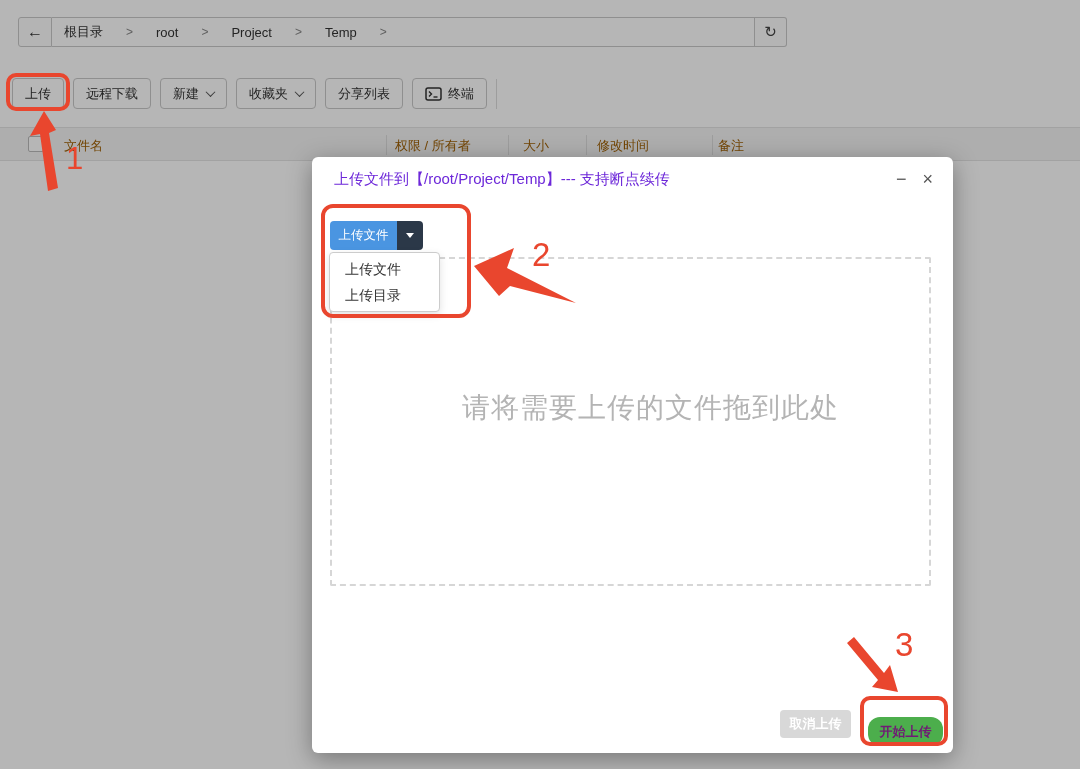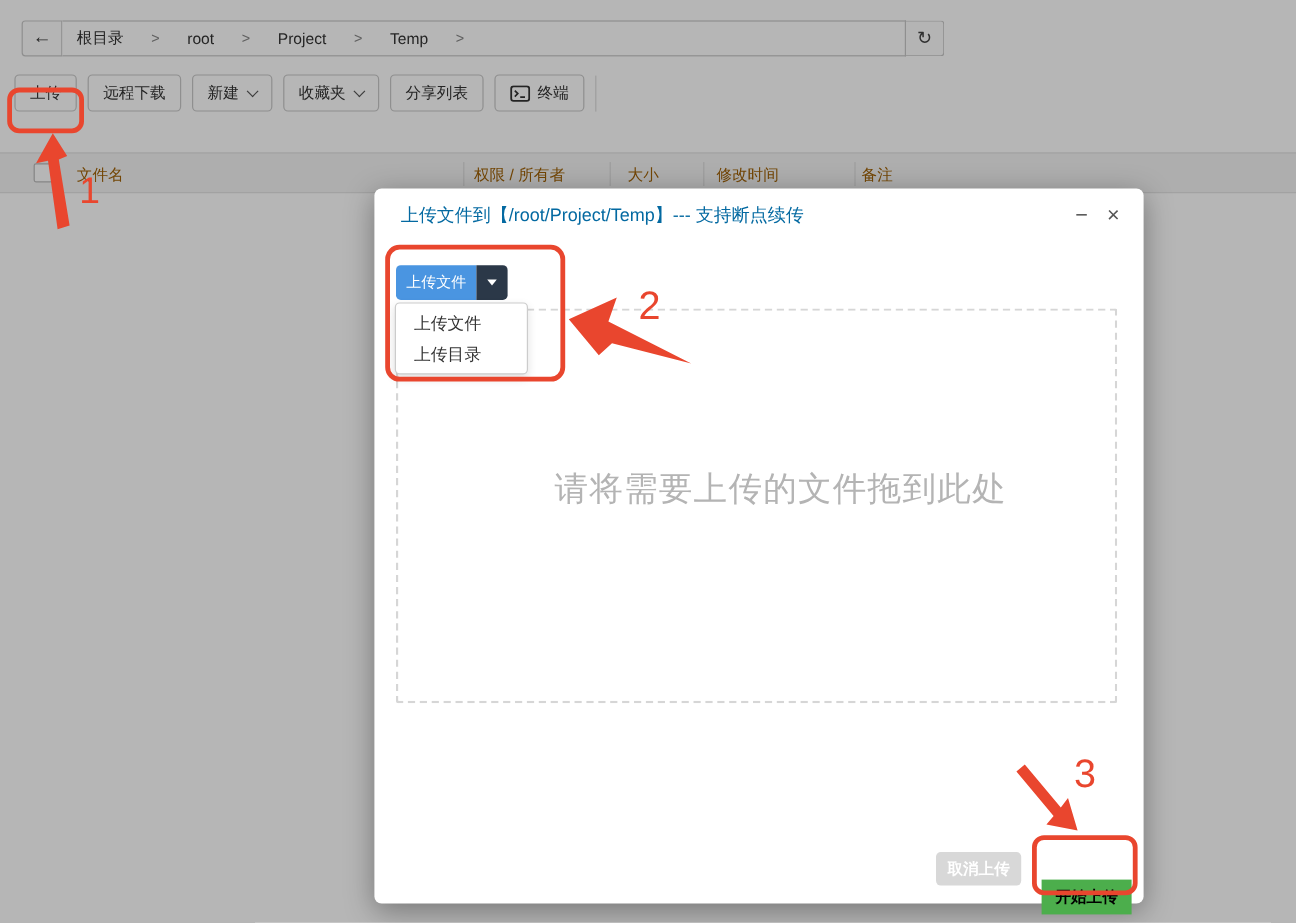--- a/index.html
+++ b/index.html
@@ -17,64 +17,64 @@
   .back-btn{width:34px;height:30px;border:1px solid #c9c9c9;border-radius:3px 0 0 3px;background:#fdfdfd;
             display:flex;align-items:center;justify-content:center;font-size:16px;color:#333;cursor:pointer;}
   .crumbbox{width:703px;height:30px;border:1px solid #c9c9c9;border-left:none;background:#fff;
             display:flex;align-items:center;padding-left:12px;font-size:13px;gap:23px;}
   .crumb{color:#333;cursor:pointer;}
   .crumb-sep{color:#888;font-size:12px;}
   .refresh-btn{width:32px;height:30px;border:1px solid #c9c9c9;border-left:none;border-radius:0 3px 3px 0;background:#fdfdfd;
             display:flex;align-items:center;justify-content:center;font-size:15px;color:#444;cursor:pointer;}
 
   
-  .toolbar{position:absolute;left:12px;top:62px;display:flex;align-items:center;height:31px;z-index:1;}
+  .toolbar{position:absolute;left:12px;top:78px;display:flex;align-items:center;height:31px;z-index:1;}
   .tbtn{height:31px;border:1px solid #c9c9c9;border-radius:4px;background:#fff;display:flex;align-items:center;
         padding:0 12px;font-size:13px;color:#333;margin-right:9px;cursor:pointer;white-space:nowrap;gap:6px;}
   .chev{display:inline-block;width:7px;height:7px;border-right:1.5px solid #555;border-bottom:1.5px solid #555;
         transform:rotate(45deg) translate(-1px,-1px);margin-left:2px;}
   .tb-divider{width:1px;height:30px;background:#dcdcdc;margin:0 8px 0 0;}
 
   
   .listheader{position:absolute;left:0;top:127px;width:1080px;height:34px;background:#f4f4f4;
               border-top:1px solid #e3e3e3;border-bottom:1px solid #e3e3e3;font-size:13px;color:#a16207;z-index:1;}
   .lh-check{position:absolute;left:28px;top:8px;width:16px;height:16px;border:1px solid #bbb;border-radius:2px;background:#fff;}
   .lh-col{position:absolute;top:9px;white-space:nowrap;}
   .col-divider{position:absolute;top:7px;width:1px;height:20px;background:#ddd;}
 
   
   .overlay{position:absolute;inset:0;background:rgba(0,0,0,0.285);z-index:10;}
 
   
   .modal{position:absolute;left:312px;top:157px;width:641px;height:596px;background:#fff;border-radius:6px;
          box-shadow:0 6px 24px rgba(0,0,0,0.35);z-index:20;}
   .modal-header{height:44px;display:flex;align-items:center;padding:0 20px 0 22px;}
-  .modal-title{font-size:15px;color:#0369a1;flex:1;}
+  .modal-title{font-size:15px;color:#6d28d9;flex:1;}
   .win-ctl{display:flex;align-items:center;gap:16px;color:#555;}
   .win-btn{font-size:18px;line-height:1;cursor:pointer;color:#555;}
 
   .splitbtn{position:absolute;left:18px;top:64px;height:29px;display:flex;cursor:pointer;}
   .split-main{background:var(--blue);color:#fff;font-size:12.5px;display:flex;align-items:center;justify-content:center;
               width:67px;border-radius:4px 0 0 4px;}
   .split-toggle{background:var(--dark);width:26px;border-radius:0 4px 4px 0;display:flex;align-items:center;justify-content:center;}
   .caret{width:0;height:0;border-left:4px solid transparent;border-right:4px solid transparent;border-top:5px solid #fff;}
 
   .dropmenu{position:absolute;left:17px;top:95px;width:111px;background:#fff;border:1px solid #ccc;border-radius:4px;
             box-shadow:0 3px 8px rgba(0,0,0,0.12);padding:3px 0;z-index:3;}
   .dropmenu-item{height:26px;line-height:26px;padding-left:15px;font-size:14px;color:#333;cursor:pointer;}
 
   .dropzone{position:absolute;left:18px;top:100px;width:601px;height:329px;border:2px dashed #d6d6d6;border-radius:2px;
             display:flex;align-items:center;justify-content:center;z-index:1;}
   .dropzone-hint{font-size:28px;color:#b4b4b4;letter-spacing:1px;margin-top:-28px;margin-left:40px;}
 
   .btn-cancel{position:absolute;left:468px;top:553px;width:71px;height:28px;background:#d8d8d8;color:#fff;
               border:none;border-radius:4px;font-size:13px;font-weight:bold;cursor:pointer;
               font-family:Liberation Mono, monospace;}
-  .btn-start{position:absolute;left:556px;top:576px;width:75px;height:29px;background:var(--green);color:#000000;
-             border:none;border-radius:0;font-size:13px;font-weight:bold;cursor:pointer;
+  .btn-start{position:absolute;left:556px;top:560px;width:75px;height:29px;background:var(--green);color:#701a75;
+             border:none;border-radius:12px;font-size:13px;font-weight:bold;cursor:pointer;
              font-family:"Liberation Sans","DejaVu Sans",sans-serif;}
 
   
   .anno{position:absolute;z-index:30;}
   .anno-box{border:4px solid var(--red);border-radius:10px;background:transparent;}
   .anno-num{color:var(--red);font-size:31px;line-height:1;}
   #box1{left:6px;top:73px;width:64px;height:38px;}
   #num1{left:66px;top:143px;}
   #box2{left:321px;top:204px;width:150px;height:114px;border-radius:12px;}
   #num2{left:532px;top:238px;font-size:33px;}

